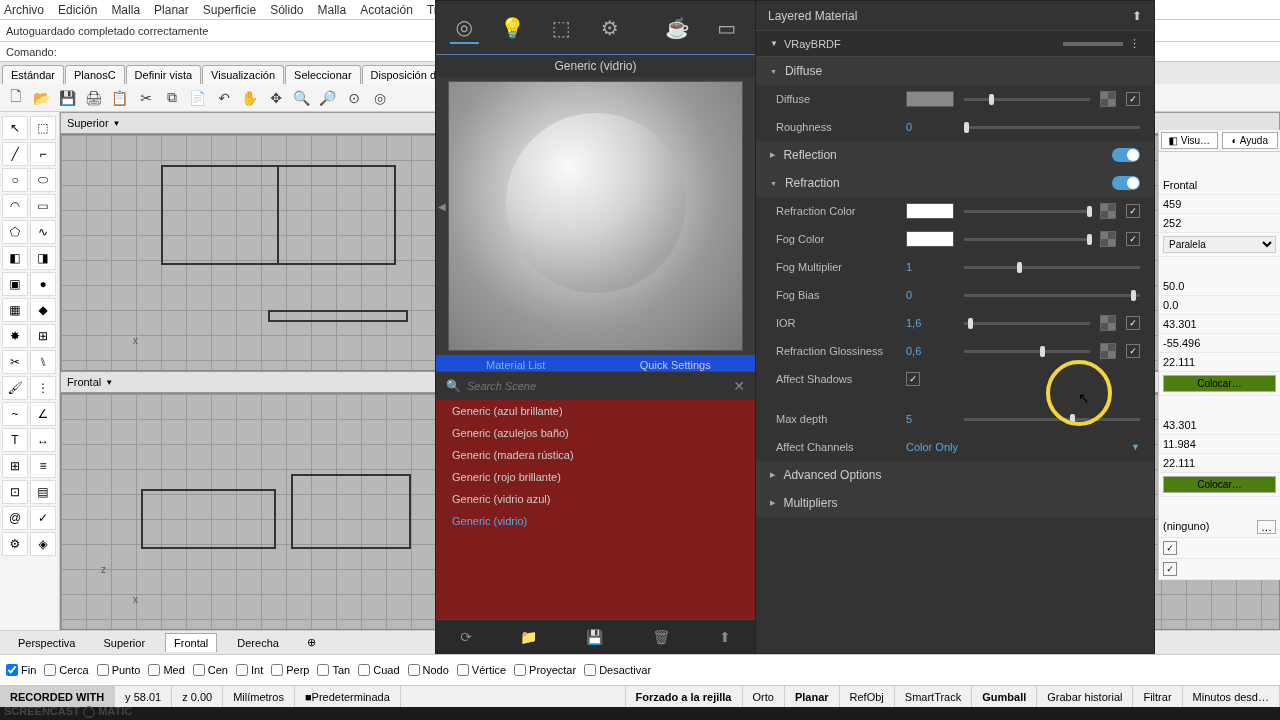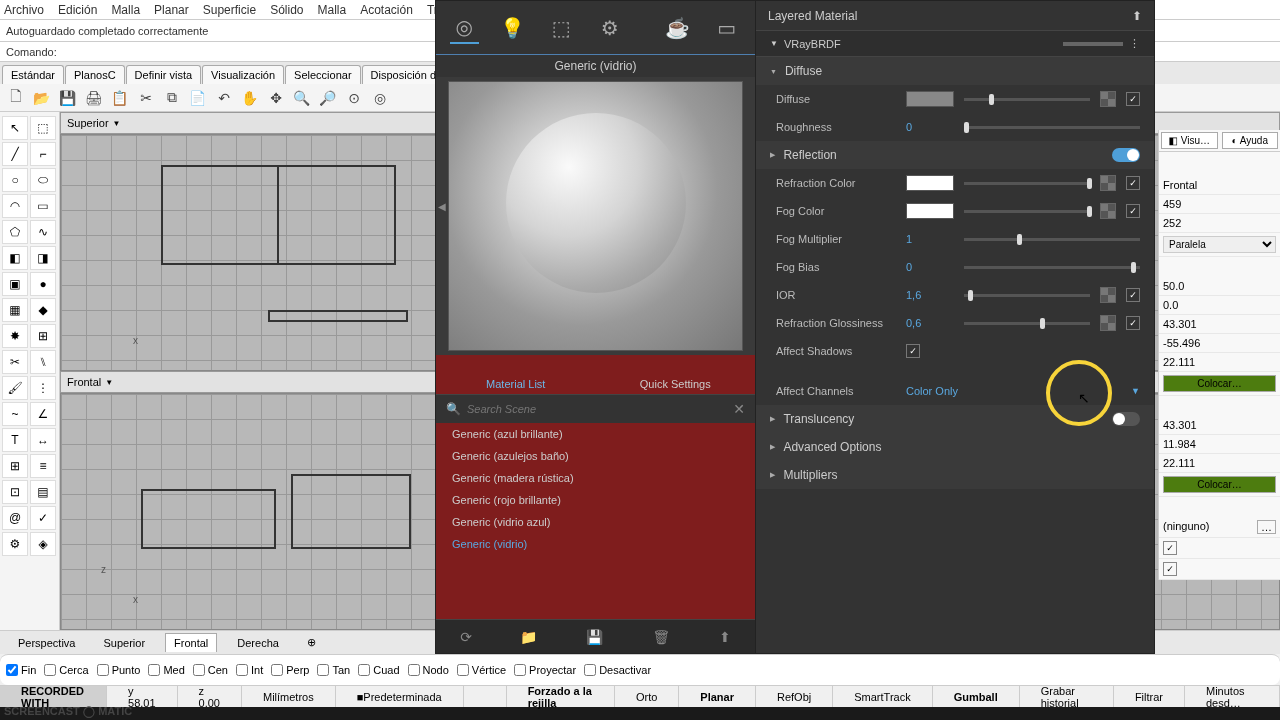--- a/index.html
+++ b/index.html
@@ -41,21 +41,21 @@
 .dp-right { flex: 1; display: flex; flex-direction: column; background: #333; }
 
 .dp-toolbar { height: 54px; background: #333; display: flex; align-items: center; gap: 20px; padding: 0 14px; border-bottom: 1px solid #4e7fb0; }
 .dp-tool { width: 32px; height: 32px; display: flex; align-items: center; justify-content: center; color: #aaa; font-size: 20px; }
 .dp-tool.active { border-bottom: 2px solid #4e9fd8; }
 
 .preview-title { text-align: center; padding: 4px; font-size: 12px; color: #ccc; background: #333; }
 .preview-img { height: 270px; background: radial-gradient(circle at 45% 40%, #e8e8e8 0%, #ccc 30%, #999 60%, #777 100%); margin: 4px 12px; position: relative; border: 1px solid #555; }
 .preview-sphere { position: absolute; left: 50%; top: 45%; transform: translate(-50%,-50%); width: 180px; height: 180px; border-radius: 50%; background: radial-gradient(circle at 35% 30%, #fafafa, #d4d4d4 40%, #aaa 70%, #888); }
 
-.mat-tabs { display: flex; background: #7f1d1d; height: 40px; align-items: flex-end; }
+.mat-tabs { display: flex; background: #1d4ed8; height: 17px; }
 .mat-tab { flex: 1; text-align: center; padding: 4px; font-size: 11px; color: #ccc; border-bottom: 1px solid #444; }
 .mat-tab.active { color: #6bb8ea; }
 
 .search-row { display: flex; align-items: center; padding: 6px 10px; background: #333; }
 .search-row input { flex: 1; background: transparent; border: none; color: #888; font-size: 11px; font-style: italic; outline: none; }
 .search-row .sicon { color: #888; margin-right: 6px; }
 .search-row .clear { color: #888; font-size: 14px; }
 
 .mat-list { flex: 1; background: #7f1d1d; }
 .mat-item { padding: 5px 16px; font-size: 11px; color: #ccc; }
@@ -102,27 +102,27 @@
 
 .highlight-circle { position: absolute; left: 1046px; top: 360px; width: 66px; height: 66px; border: 4px solid #f7d43a; border-radius: 50%; z-index: 100; pointer-events: none; }
 .cursor-arrow { position: absolute; left: 1078px; top: 390px; font-size: 14px; z-index: 101; color: #000; }
 
 
 .vp-tabs { height: 24px; background: #e8e8e8; display: flex; align-items: center; padding: 0 10px; gap: 12px; border-top: 1px solid #ccc; font-size: 11px; }
 .vp-tabs span { padding: 3px 8px; }
 .vp-tabs span.active { background: #fff; border: 1px solid #aaa; border-bottom: none; }
 
 
-.snapbar { height: 22px; background: #fff; display: flex; align-items: center; gap: 8px; padding: 15px 6px; font-size: 11px; border-top: 1px solid #ccc; border-radius: 8px; }
+.snapbar { height: 22px; background: #fff; display: flex; align-items: center; gap: 8px; padding: 15px 6px; font-size: 11px; border-top: 1px solid #ccc; }
 .snapbar label { display: flex; align-items: center; gap: 3px; }
 .snapbar input { width: 12px; height: 12px; }
 
 
 .statusbar { height: 22px; background: #f0f0f0; display: flex; align-items: center; font-size: 11px; border-top: 1px solid #ccc; }
-.statusbar .cell { padding: 0 21px; border-right: 1px solid #ccc; height: 100%; display: flex; align-items: center; }
+.statusbar .cell { padding: 0 10px; border-right: 1px solid #ccc; height: 100%; display: flex; align-items: center; }
 
 .watermark { position: absolute; left: 4px; bottom: 2px; font-size: 11px; font-weight: bold; color: #444; z-index: 200; }
 .taskbar { height: 14px; background: #1a1a1a; }
 </style>
 </head>
 <body>
 
 <div class="menubar">
   <span>Archivo</span>
   <span>Edición</span>
@@ -339,20 +339,26 @@
           </div>
       </div>
 
       <div class="section-head">
           <span class="tri">▶</span>
           <span>Reflection</span>
           <span class="spacer"></span>
           <div class="toggle"></div>
         </div>
 
+      <div class="section-head">
+          <span class="tri">▼</span>
+          <span>Refraction</span>
+          <span class="spacer"></span>
+          <div class="toggle"></div>
+        </div>
       <div class="param-row">
         <span class="plabel">Refraction Color</span>
         <span class="swatch" style="background:#fff"></span>
         <div class="slider">
             <div class="thumb" style="left:98%"></div>
           </div>
         <span class="tex"></span>
         <span class="chk">✓</span>
       </div>
       <div class="param-row">
@@ -394,32 +400,33 @@
             <div class="thumb" style="left:60%"></div>
           </div>
         <span class="tex"></span>
         <span class="chk">✓</span>
       </div>
       <div class="param-row">
         <span class="plabel">Affect Shadows</span>
         <span class="chk">✓</span>
       </div>
       <div style="height:12px"></div>
+      <div class="param-row">
+        <span class="plabel">Max depth</span>
+        <span class="pval">5</span>
+        <div class="slider">
+            <div class="thumb" style="left:60%"></div>
+          </div>
+      </div>
       <div class="param-row">
         <span class="plabel">Affect Channels</span>
         <span class="dropdown-val">Color Only</span>
         <span class="dropdown-arr">▼</span>
       </div>
 
-      <div class="section-head">
-          <span class="tri">▶</span>
-          <span>Translucency</span>
-          <span class="spacer"></span>
-          <div class="toggle off"></div>
-        </div>
       <div class="section-head">
           <span class="tri">▶</span>
           <span>Advanced Options</span>
         </div>
       <div class="section-head">
           <span class="tri">▶</span>
           <span>Multipliers</span>
         </div>
     </div>
   </div>

